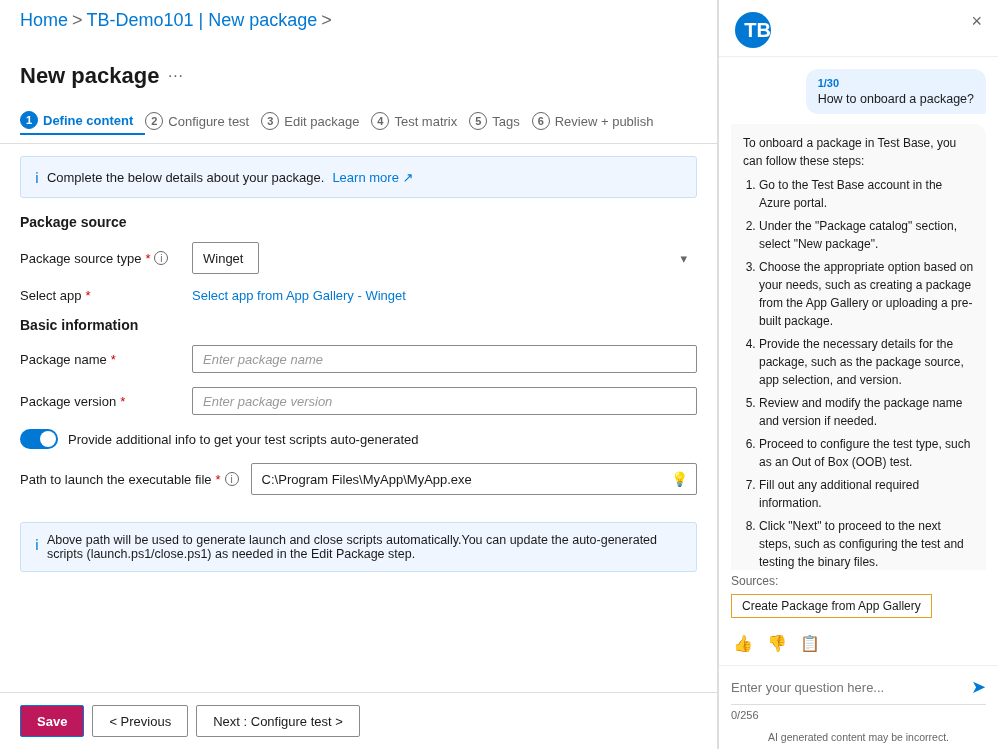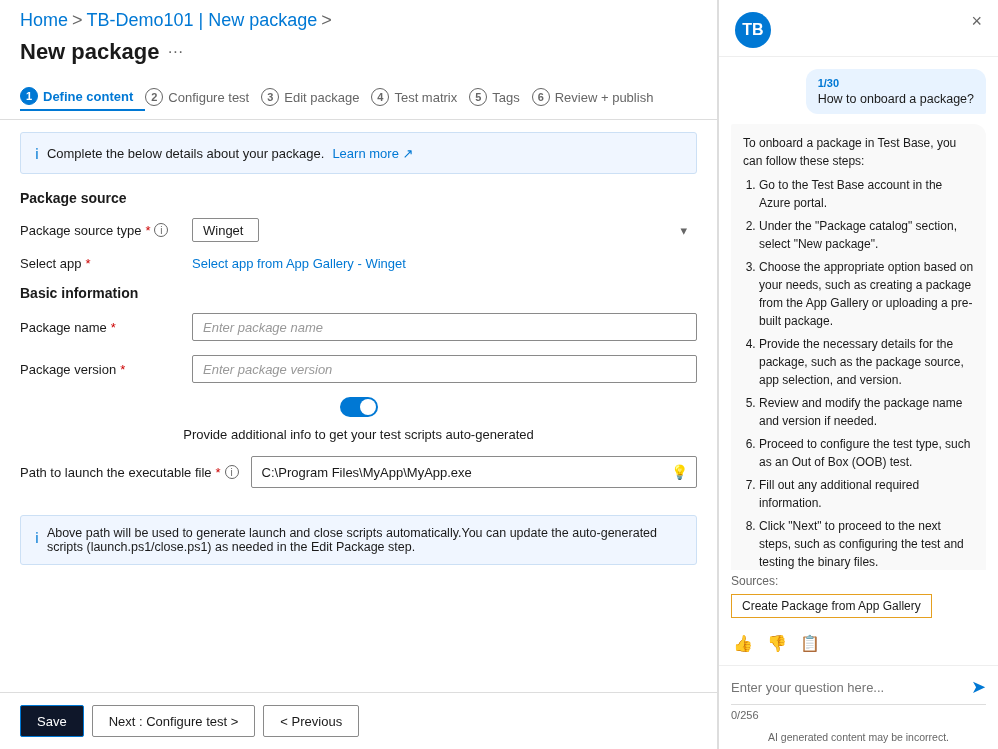--- a/index.html
+++ b/index.html
@@ -24,20 +24,21 @@
       gap: 4px;
     }
     .breadcrumb span { color: #666; }
     .breadcrumb a { color: #0078d4; text-decoration: none; }
 
     .page-title {
       padding: 2px 20px 10px;
       display: flex;
       align-items: center;
       gap: 8px;
+      margin-top: 24px;
     }
     .page-title h1 { font-size: 22px; font-weight: 600; color: #1a1a1a; }
     .page-title .more-btn { color: #666; cursor: pointer; font-size: 16px; }
 
     .steps-bar {
       padding: 8px 20px;
       display: flex;
       align-items: center;
       gap: 0;
       border-bottom: 1px solid #ddd;
@@ -122,21 +123,21 @@
       padding: 0 10px;
       font-size: 13px;
       color: #1a1a1a;
       background: #fff;
       outline: none;
     }
     .form-control::placeholder { color: #999; font-style: italic; }
 
     .select-control {
       flex: 1;
-      height: 24px;
+      height: 32px;
       border: 1px solid #8a8a8a;
       border-radius: 2px;
       padding: 0 10px;
       font-size: 13px;
       color: #1a1a1a;
       background: #fff;
       appearance: none;
       -webkit-appearance: none;
       cursor: pointer;
       outline: none;
@@ -160,21 +161,20 @@
       text-decoration: none;
       cursor: pointer;
       font-size: 13px;
     }
 
     .toggle-row {
       display: flex;
       align-items: center;
       gap: 10px;
       margin-bottom: 14px;
-      flex-direction: column;
     }
     .toggle {
       width: 38px; height: 20px;
       background: #0078d4;
       border-radius: 10px;
       position: relative;
       cursor: pointer;
     }
     .toggle::after {
       content: '';
@@ -245,23 +245,24 @@
       border: 1px solid #8a8a8a;
       background: #fff;
       color: #1a1a1a;
     }
     .btn-primary {
       background: #fff;
       border-color: #8a8a8a;
       color: #1a1a1a;
     }
     .btn-save {
-      background: #0f172a;
+      background: #be185d;
       border-color: #0078d4;
       color: #fff;
+      font-weight: bold;
     }
 
     
     .chat-panel {
       width: 280px;
       background: #fff;
       display: flex;
       flex-direction: column;
       border-left: 1px solid #ddd;
       flex-shrink: 0;
@@ -276,23 +277,23 @@
     }
     .chat-header-left {
       display: flex;
       align-items: center;
       gap: 10px;
     }
     .chat-avatar {
       width: 36px; height: 36px;
       background: #0078d4;
       border-radius: 50%;
-      display: flex; align-items: center; justify-content: center;
+      display: flex; align-items: center; justify-content: flex-end;
       color: #fff;
-      font-size: 16px;
+      font-size: 20px;
       font-weight: 700;
     }
     .chat-title-block .chat-title { font-size: 16px; font-weight: 700; color: #1a1a1a; }
     .chat-title-block .chat-subtitle { font-size: 11px; color: #666; }
     .chat-close { cursor: pointer; color: #666; font-size: 18px; background: none; border: none; padding: 0; line-height: 1; }
 
     .chat-messages {
       flex: 1;
       overflow-y: auto;
       padding: 12px;
@@ -517,22 +518,22 @@
 
     <div class="note-box">
       <span class="info-icon">ℹ</span>
       <span>Above path will be used to generate launch and close scripts automatically.You can update the auto-generated scripts (launch.ps1/close.ps1) as needed in the Edit Package step.</span>
     </div>
 
   </div>
 
   <div class="footer-bar">
     <button class="btn btn-save">Save</button>
+    <button class="btn btn-primary">&lt; Previous</button>
     <button class="btn btn-primary">Next : Configure test &gt;</button>
-    <button class="btn btn-primary">&lt; Previous</button>
   </div>
 </div>
 
 <div class="chat-panel">
 
   <div class="chat-header">
     <div class="chat-header-left">
       <div class="chat-avatar">
         <span>TB</span>
       </div>

